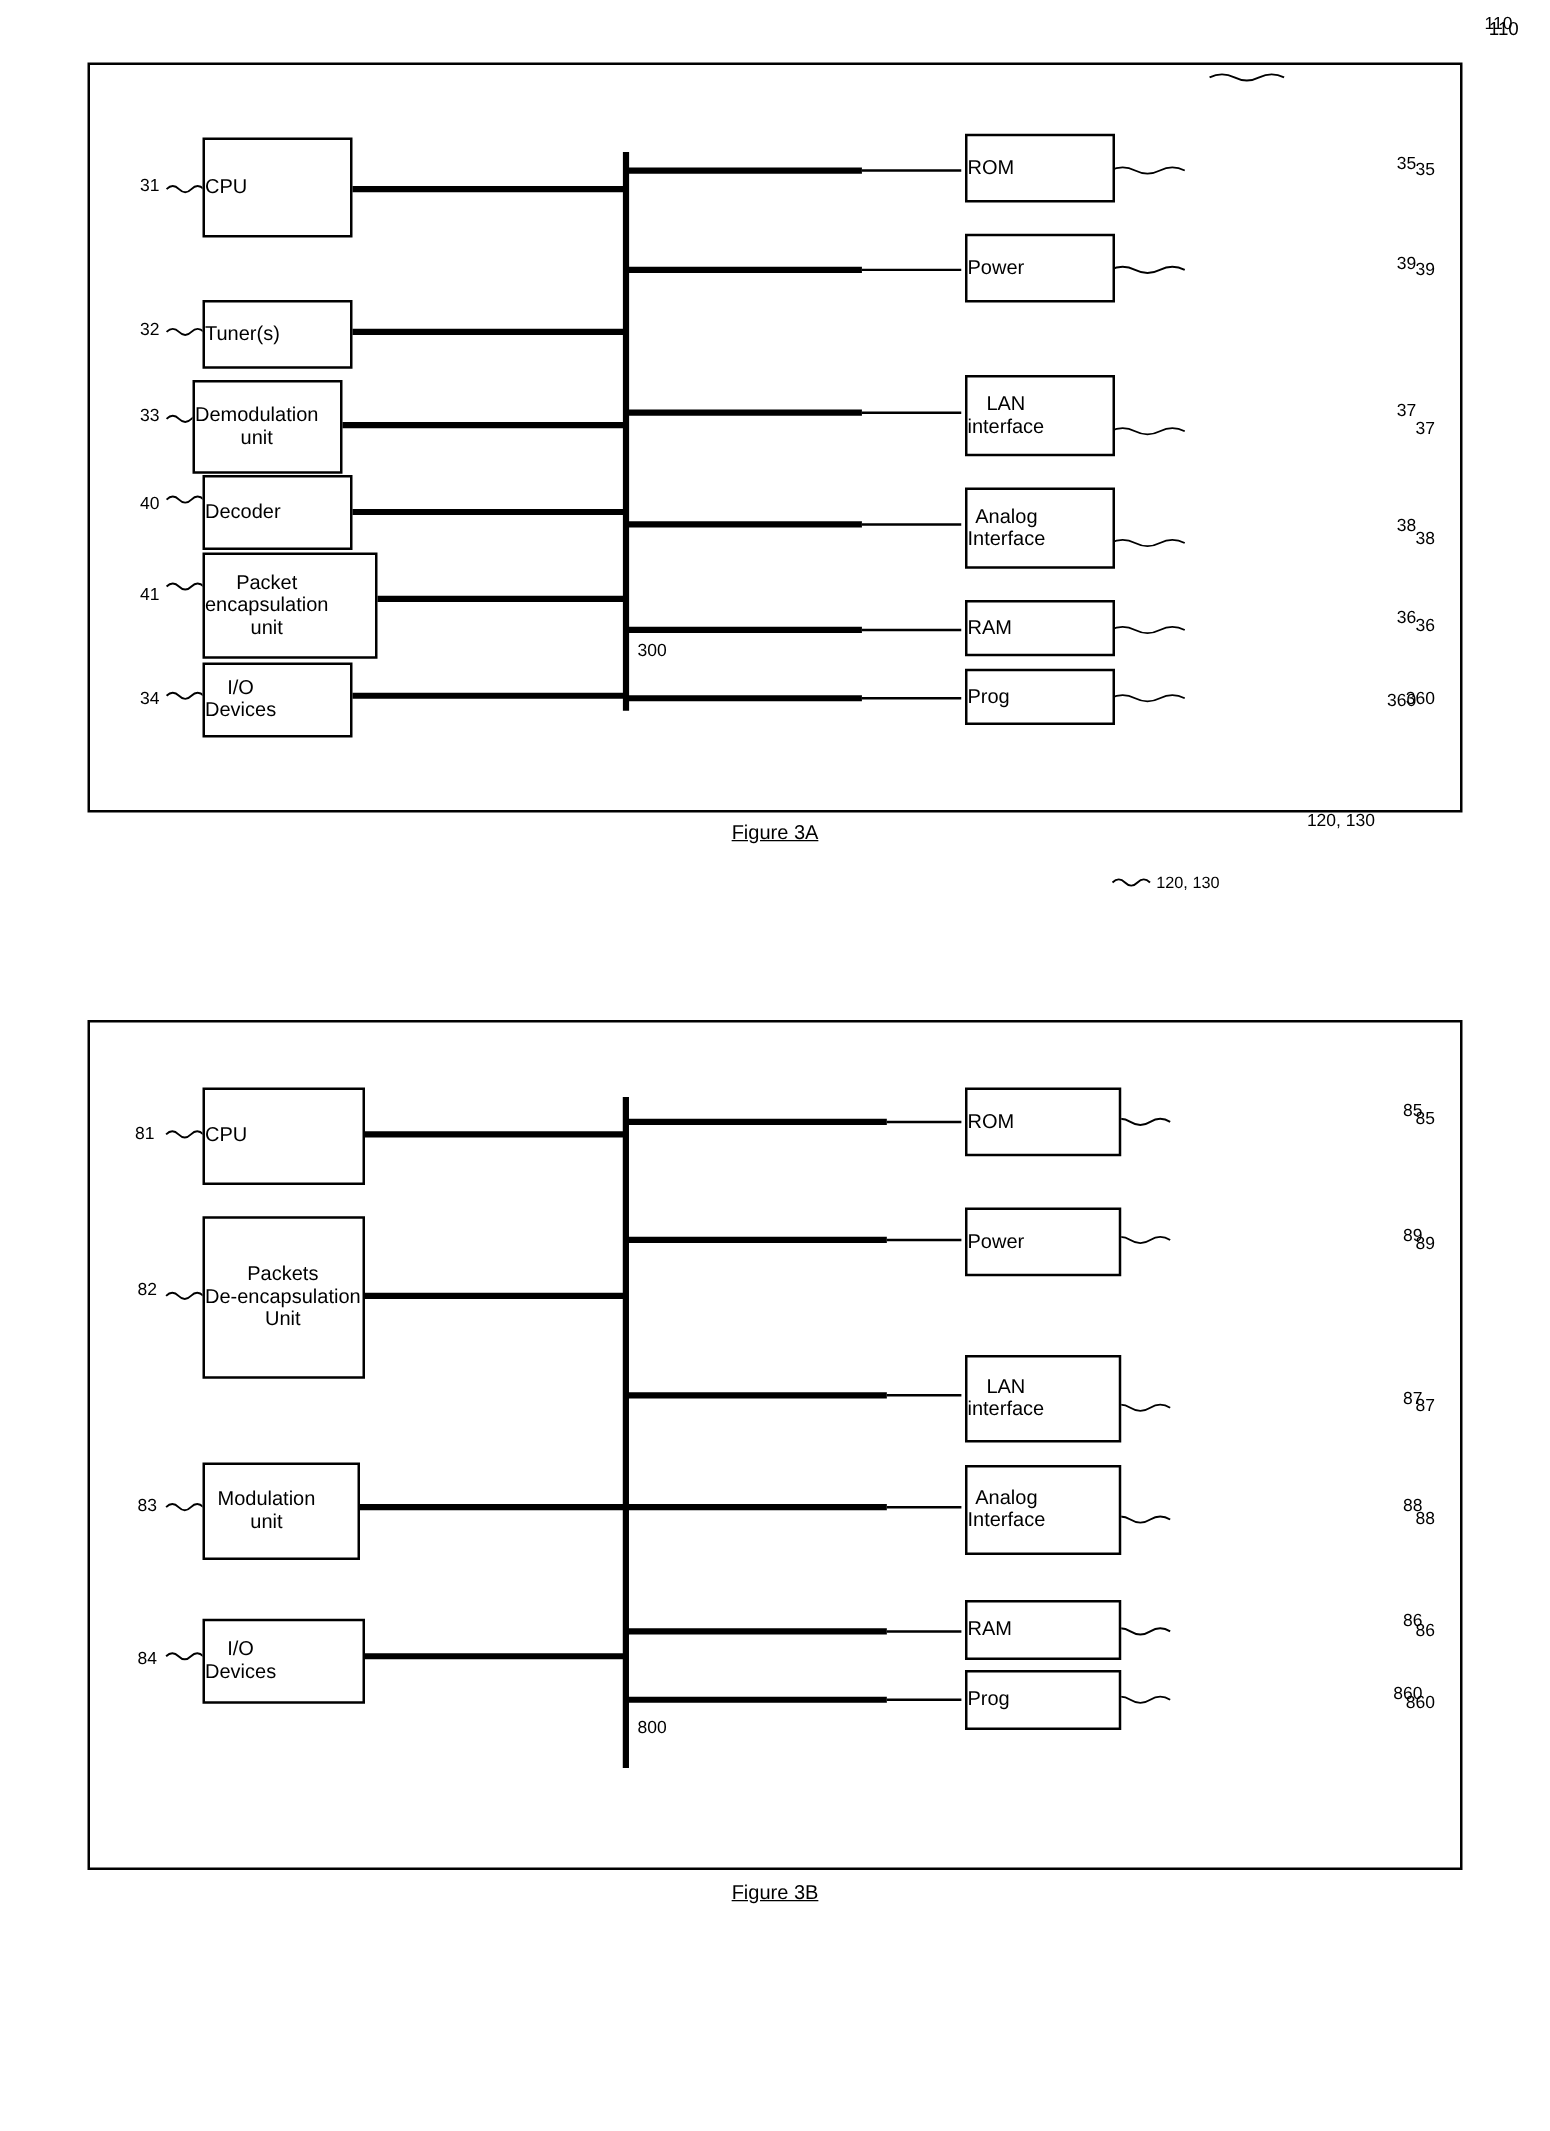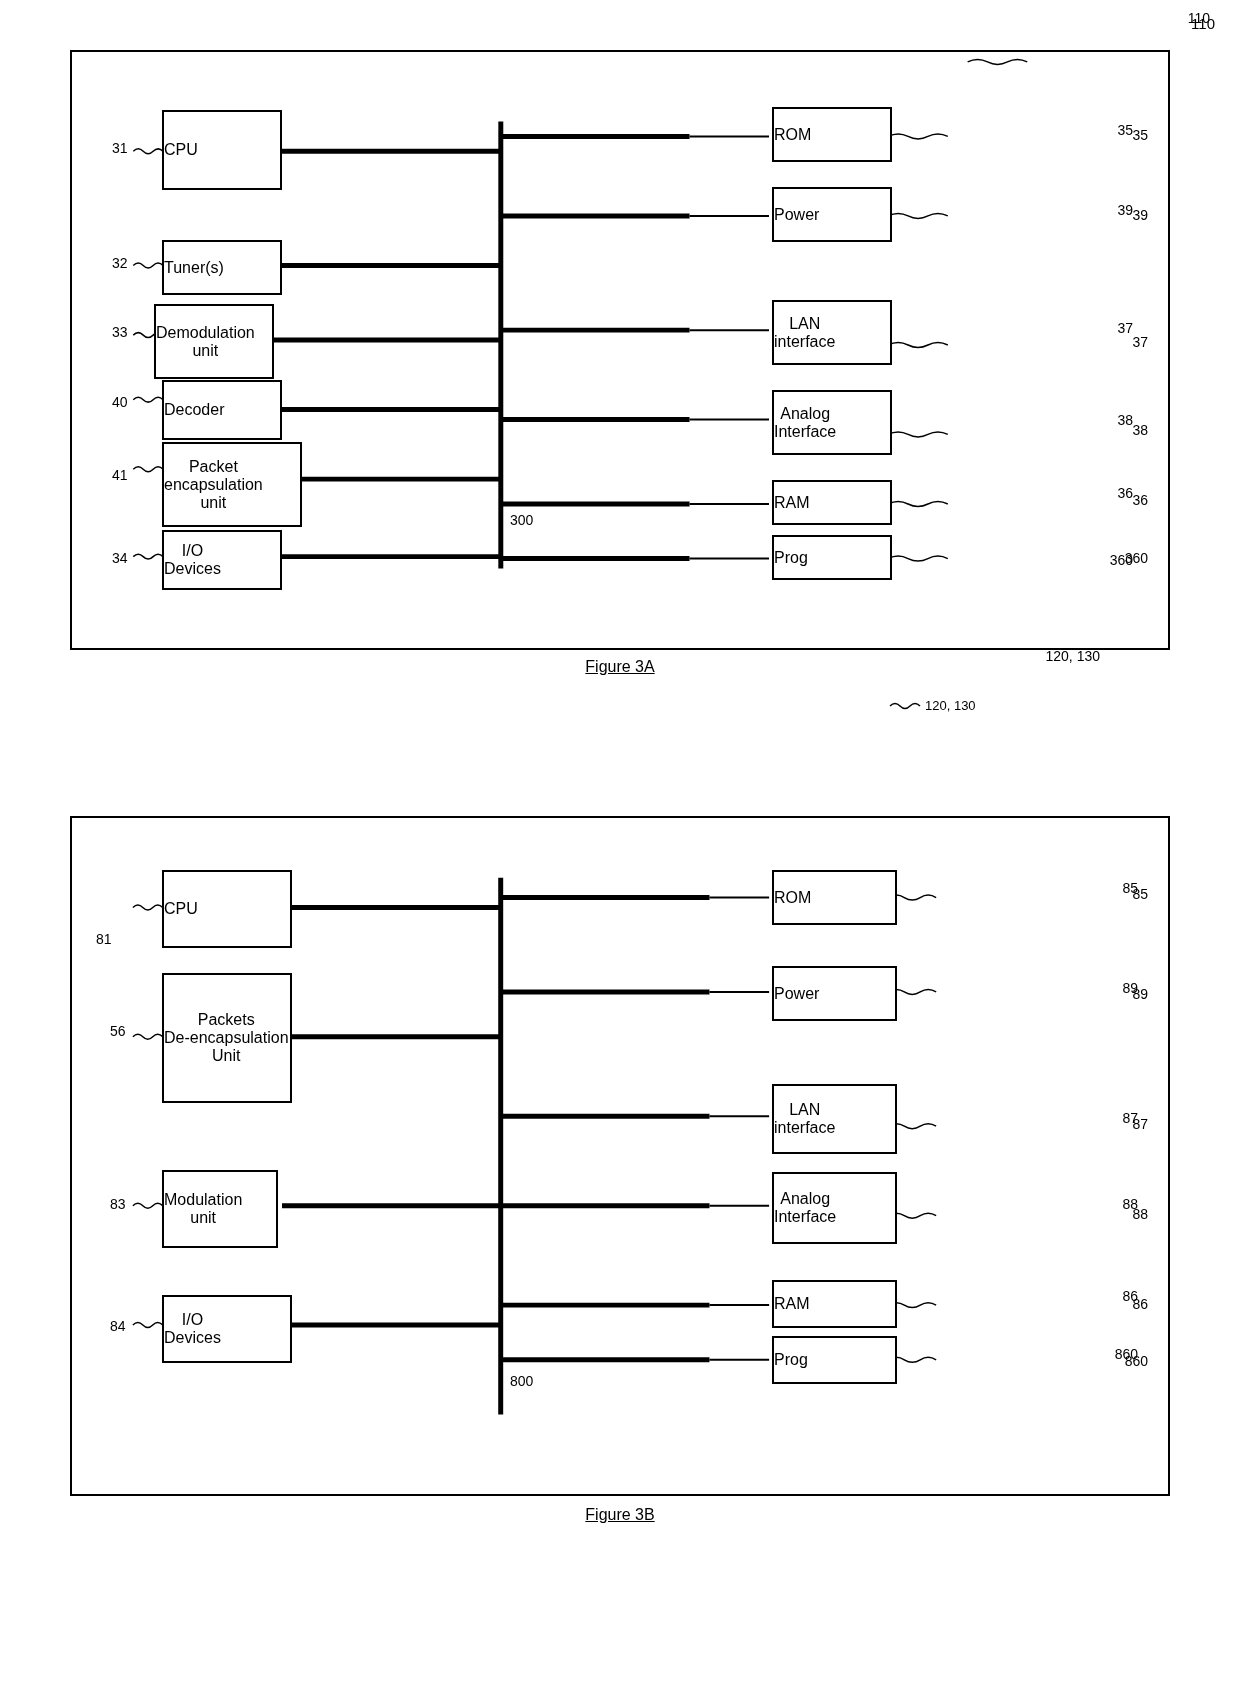--- a/index.html
+++ b/index.html
@@ -308,30 +308,30 @@
       <path class="wavy-line" d="M60,90 Q65,85 70,90 Q75,95 80,90 Q85,85 90,90"></path>
       <path class="wavy-line" d="M60,220 Q65,215 70,220 Q75,225 80,220 Q85,215 90,220"></path>
       <path class="wavy-line" d="M60,390 Q65,385 70,390 Q75,395 80,390 Q85,385 90,390"></path>
       <path class="wavy-line" d="M60,510 Q65,505 70,510 Q75,515 80,510 Q85,505 90,510"></path>
 
     </svg>
 
     <div class="comp-box" style="left:90px; top:52px; width:130px; height:78px;">
       <span>CPU</span>
     </div>
-    <div class="ref-label" style="left:24px; top:80px;margin-top:33px;">81</div>
+    <div class="ref-label" style="left:36px; top:80px;">81</div>
 
     <div class="comp-box" style="left:90px; top:155px; width:130px; height:130px;">
       <span style="white-space:pre-line;">Packets
 De-encapsulation
 Unit</span>
     </div>
-    <div class="ref-label" style="left:38px; top:205px;">56</div>
-
-    <div class="comp-box" style="left:90px; top:352px; width:116px; height:78px;">
+    <div class="ref-label" style="left:38px; top:205px;">82</div>
+
+    <div class="comp-box" style="left:90px; top:352px; width:126px; height:78px;padding-left:10px;">
       <span style="white-space:pre-line;">Modulation
 unit</span>
     </div>
     <div class="ref-label" style="left:38px; top:378px;">83</div>
 
     <div class="comp-box" style="left:90px; top:477px; width:130px; height:68px;">
       <span style="white-space:pre-line;">I/O
 Devices</span>
     </div>
     <div class="ref-label" style="left:38px; top:500px;">84</div>

